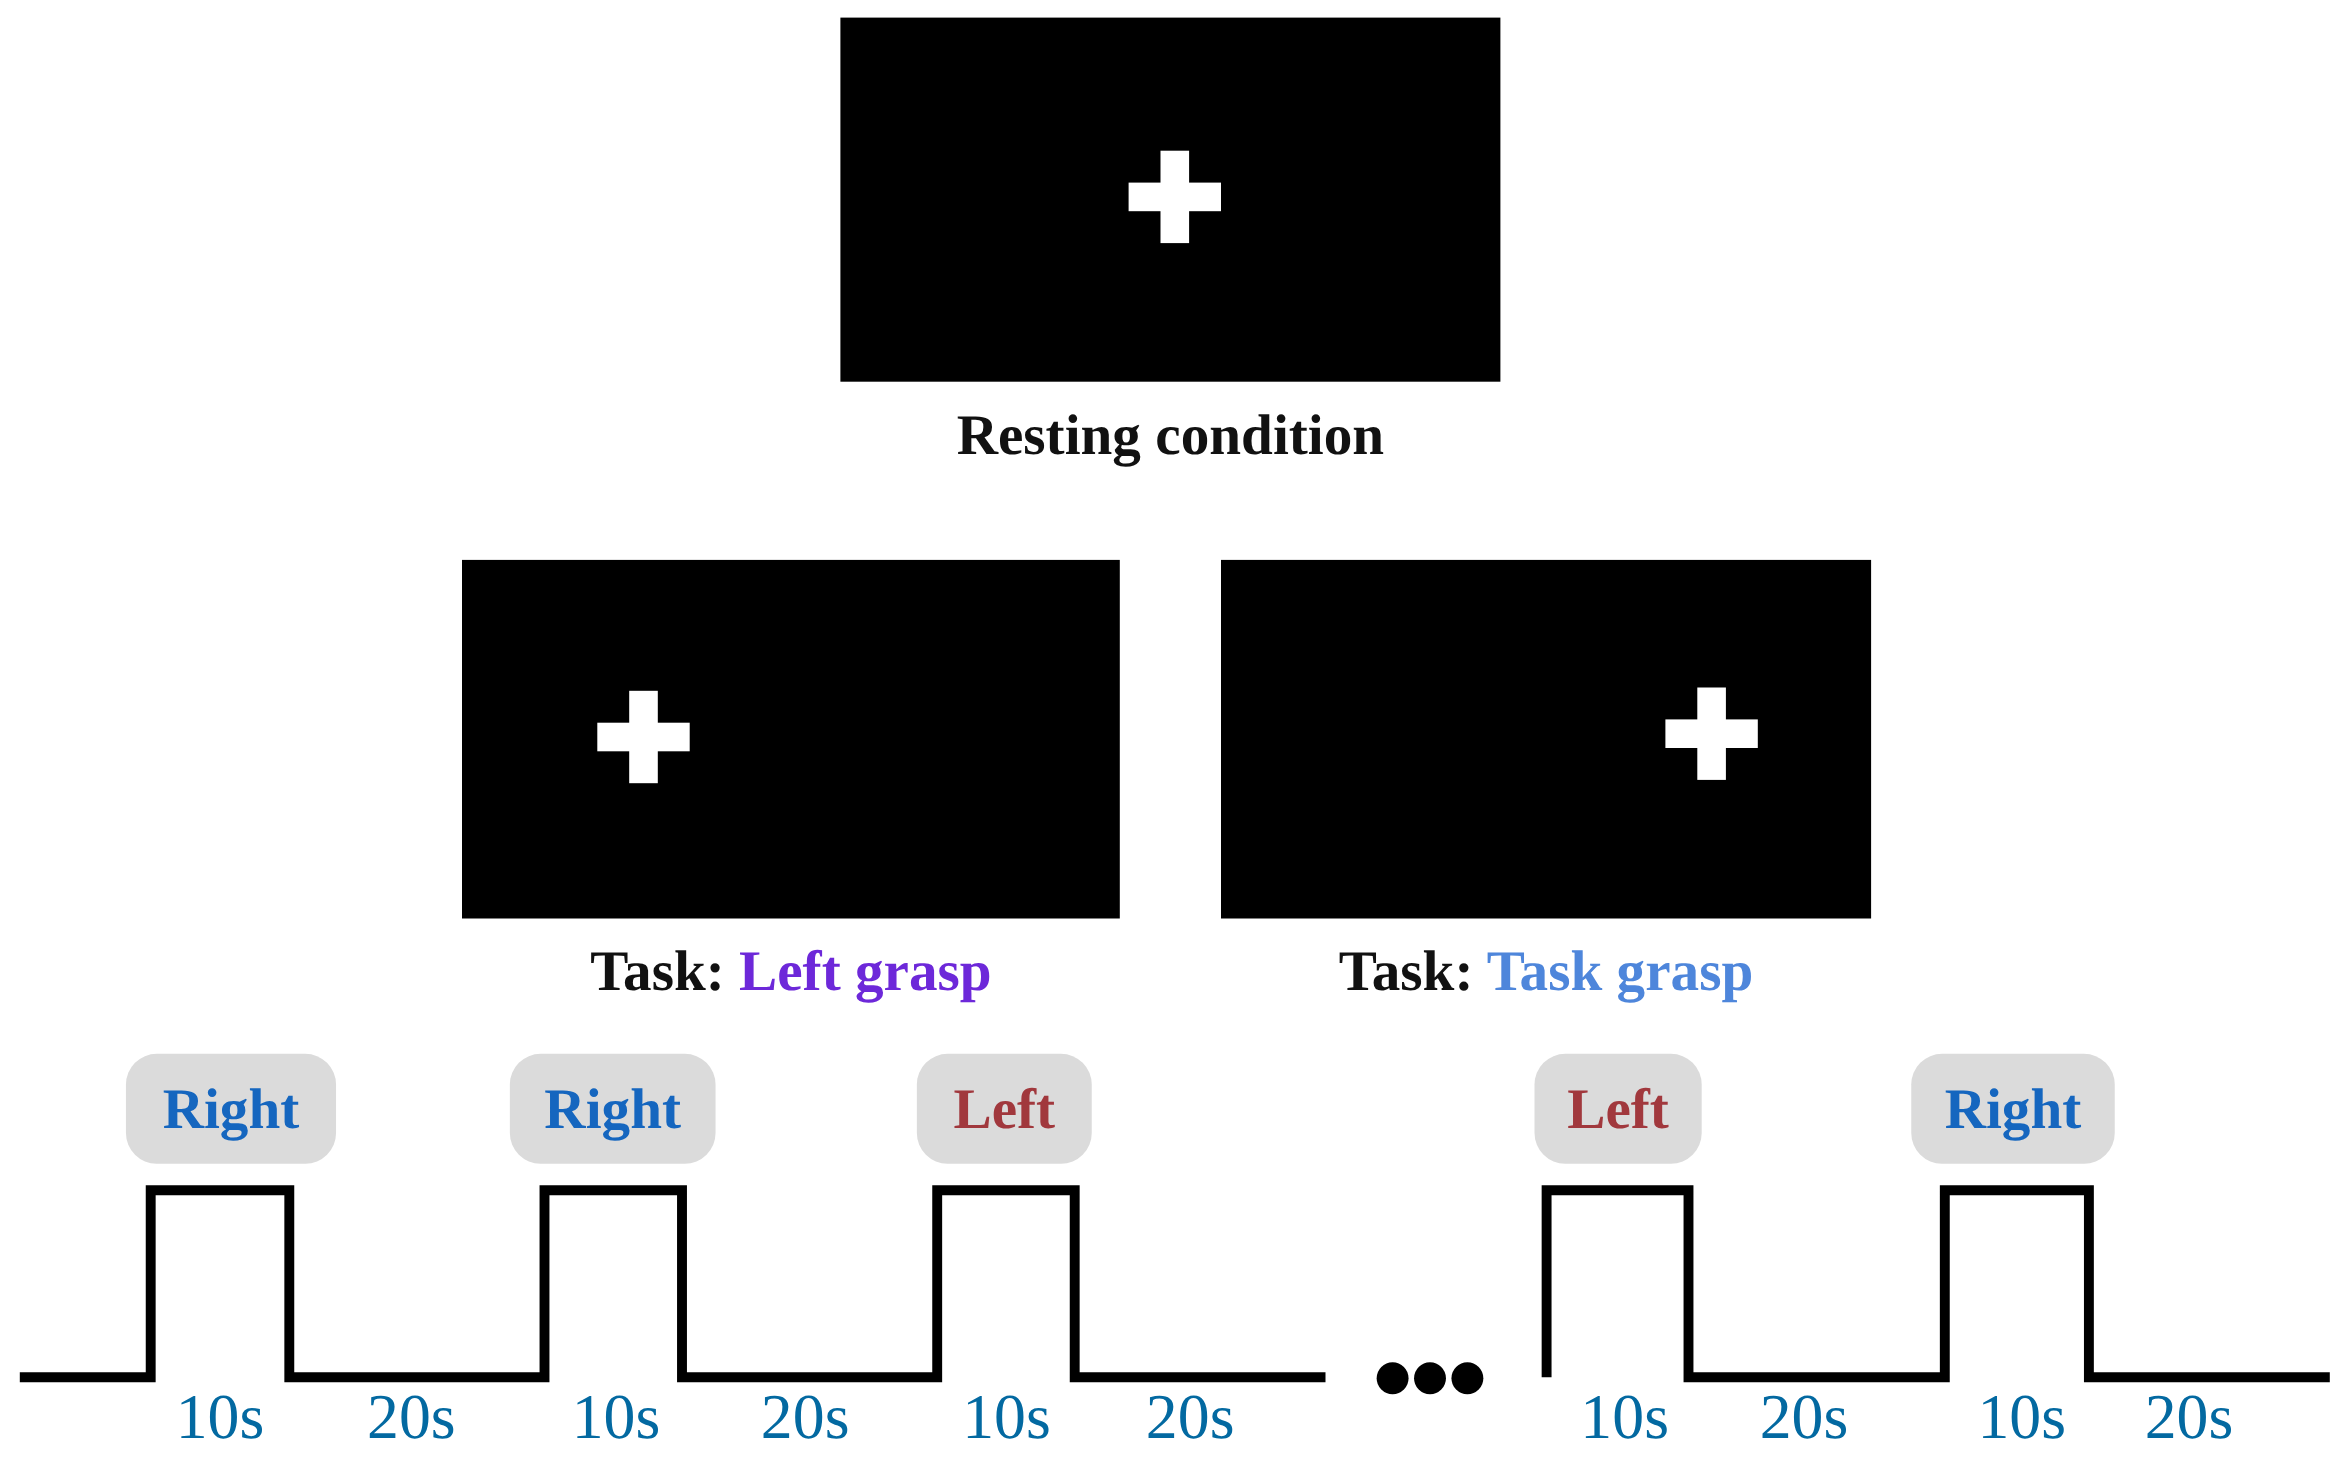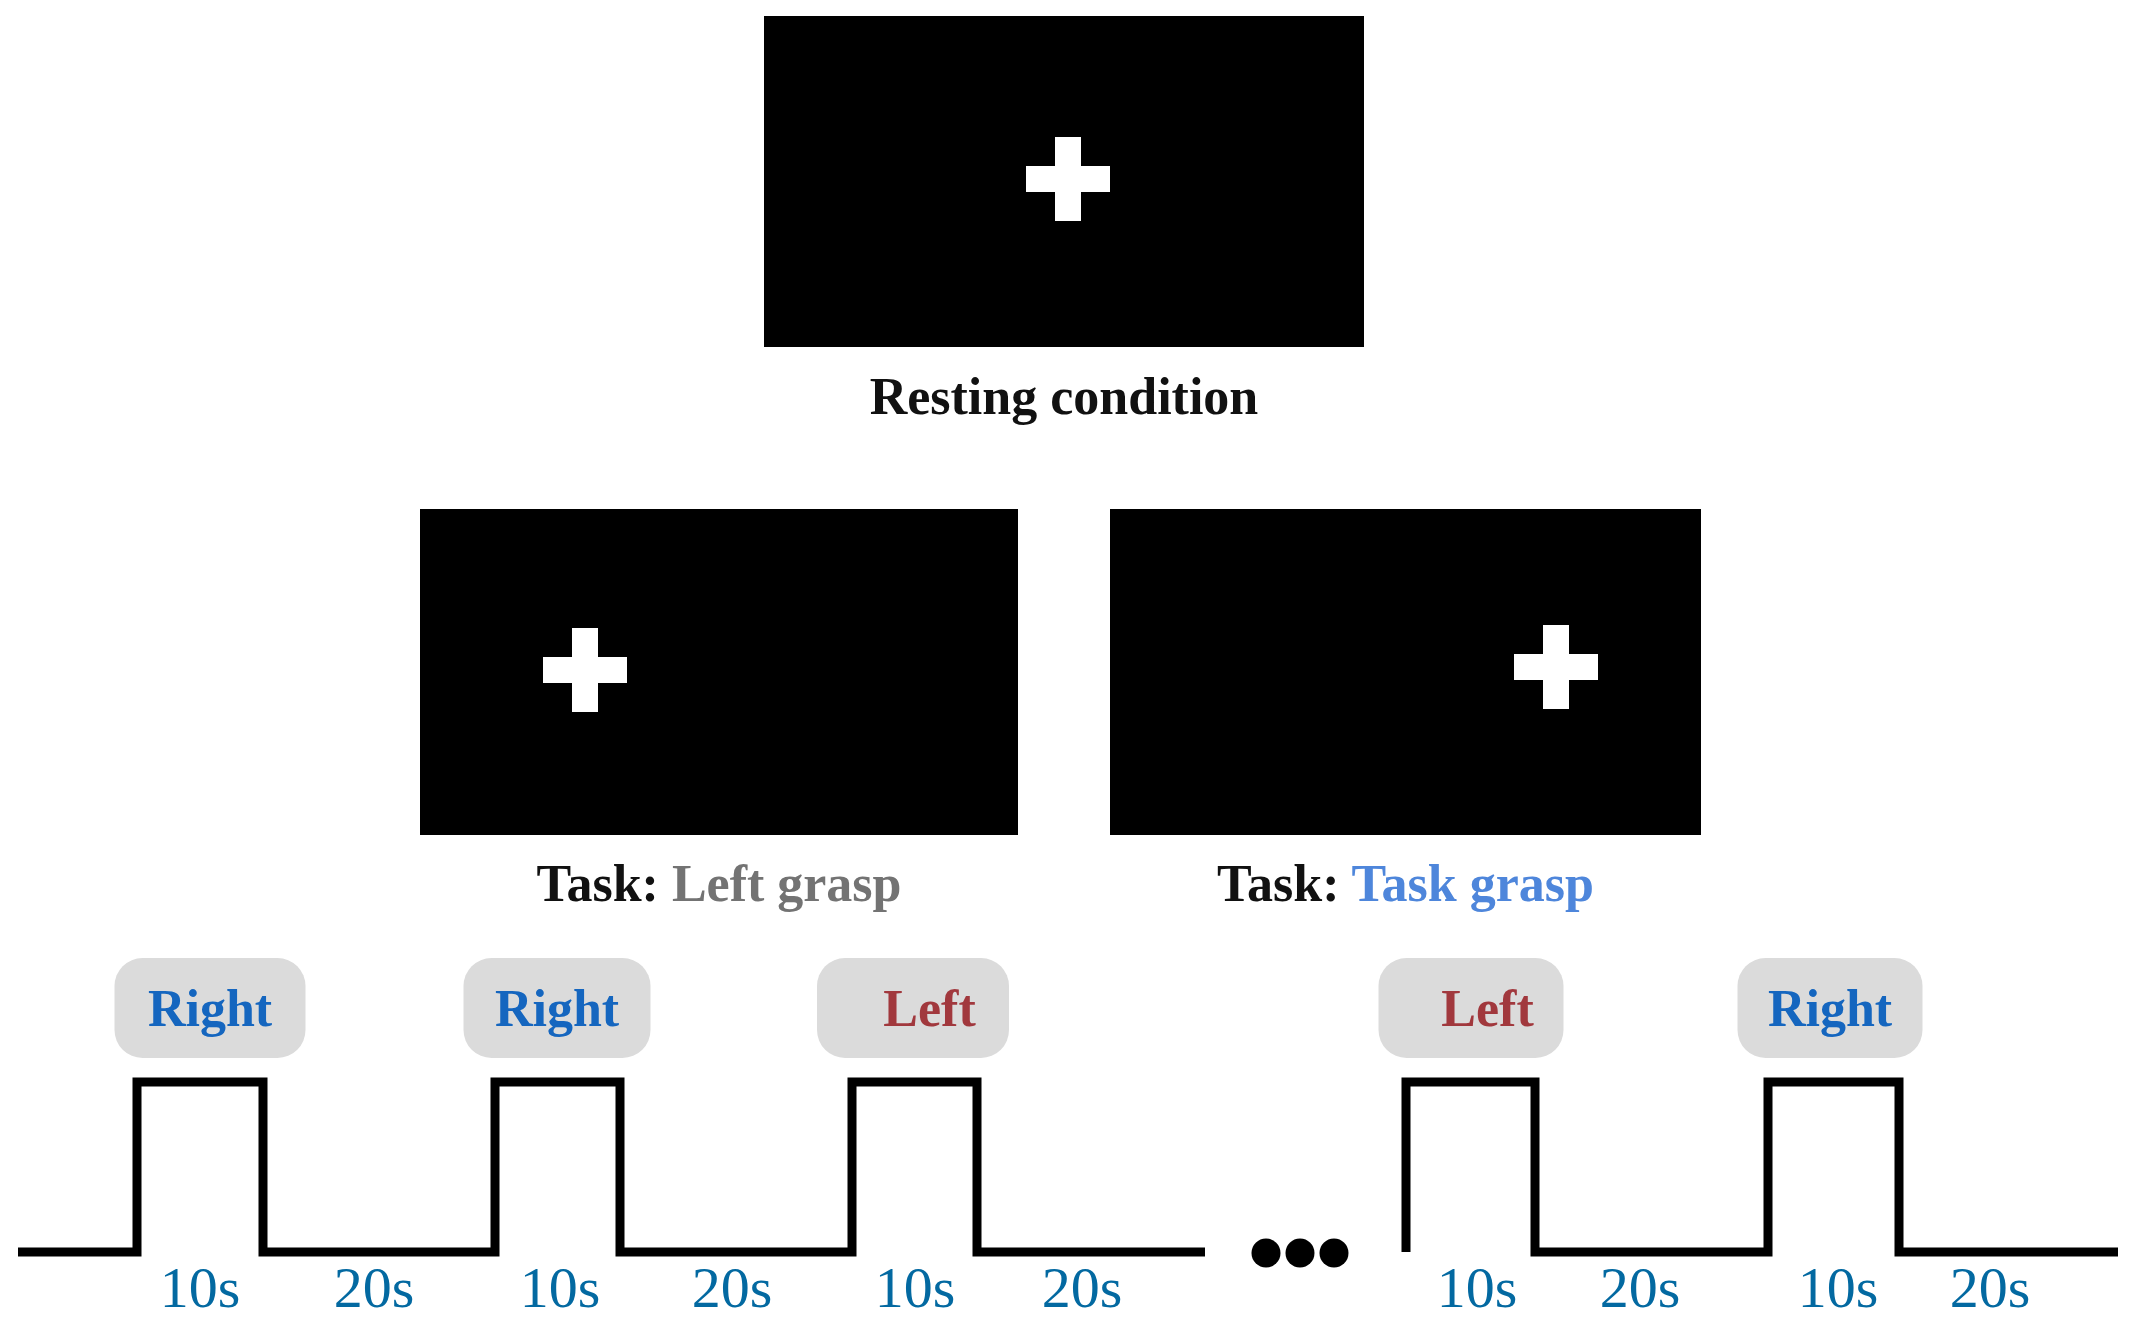--- a/index.html
+++ b/index.html
@@ -40,37 +40,37 @@
     text-align:center;
     font-weight:bold;
     font-size:52px;
     line-height:58px;
     color:#111111;
     white-space:nowrap;
   }
   .caption-rest { left:764px;  top:368px; width:600px; }
   .caption-left { left:420px;  top:855px; width:598px; }
   .caption-right{ left:1110px; top:855px; width:591px; }
-  .task-red { color:#737373; }
+  .task-red { color:#6d28d9; }
   .task-blue{ color:#4E86DB; }
 
   
   #waveform{ position:absolute; left:0; top:0; }
 
   .block-label{
     position:absolute;
     top:958px;height:100px;
     background:#DBDBDB;
     display:flex;align-items:center;justify-content:center;
     font-weight:bold;font-size:52px;
     transform:translateX(-50%);
     border-radius:28px;
   }
   .label-blue{ color:#1566BF; }
-  .label-red { color:#A1383D;padding-left:33px; }
+  .label-red { color:#A1383D; }
   .bl-1{ left:210px;  width:191px; }
   .bl-2{ left:557px;  width:187px; }
   .bl-3{ left:913px;  width:159px; }
   .bl-4{ left:1471px; width:152px; }
   .bl-5{ left:1830px; width:185px; }
 
   .duration{
     position:absolute;
     top:1256px;
     width:160px;

